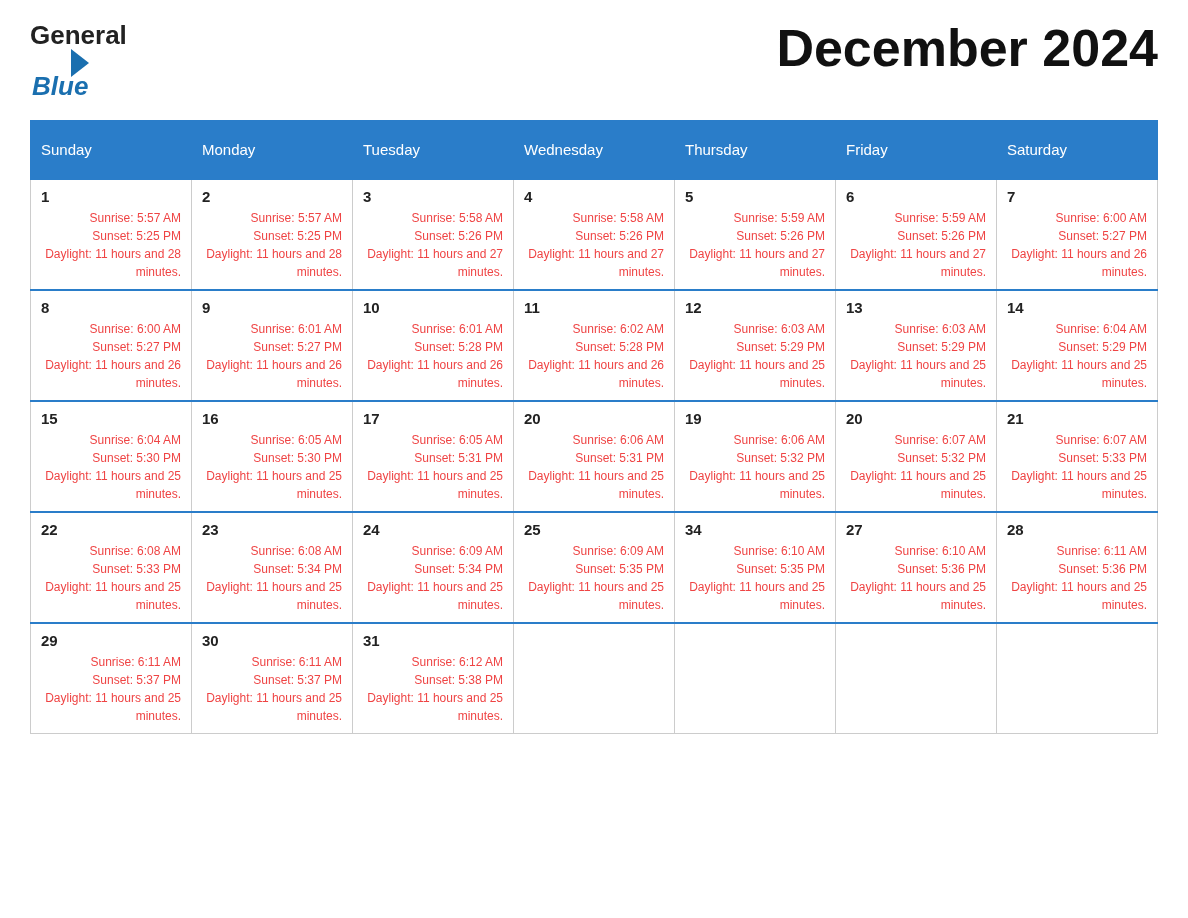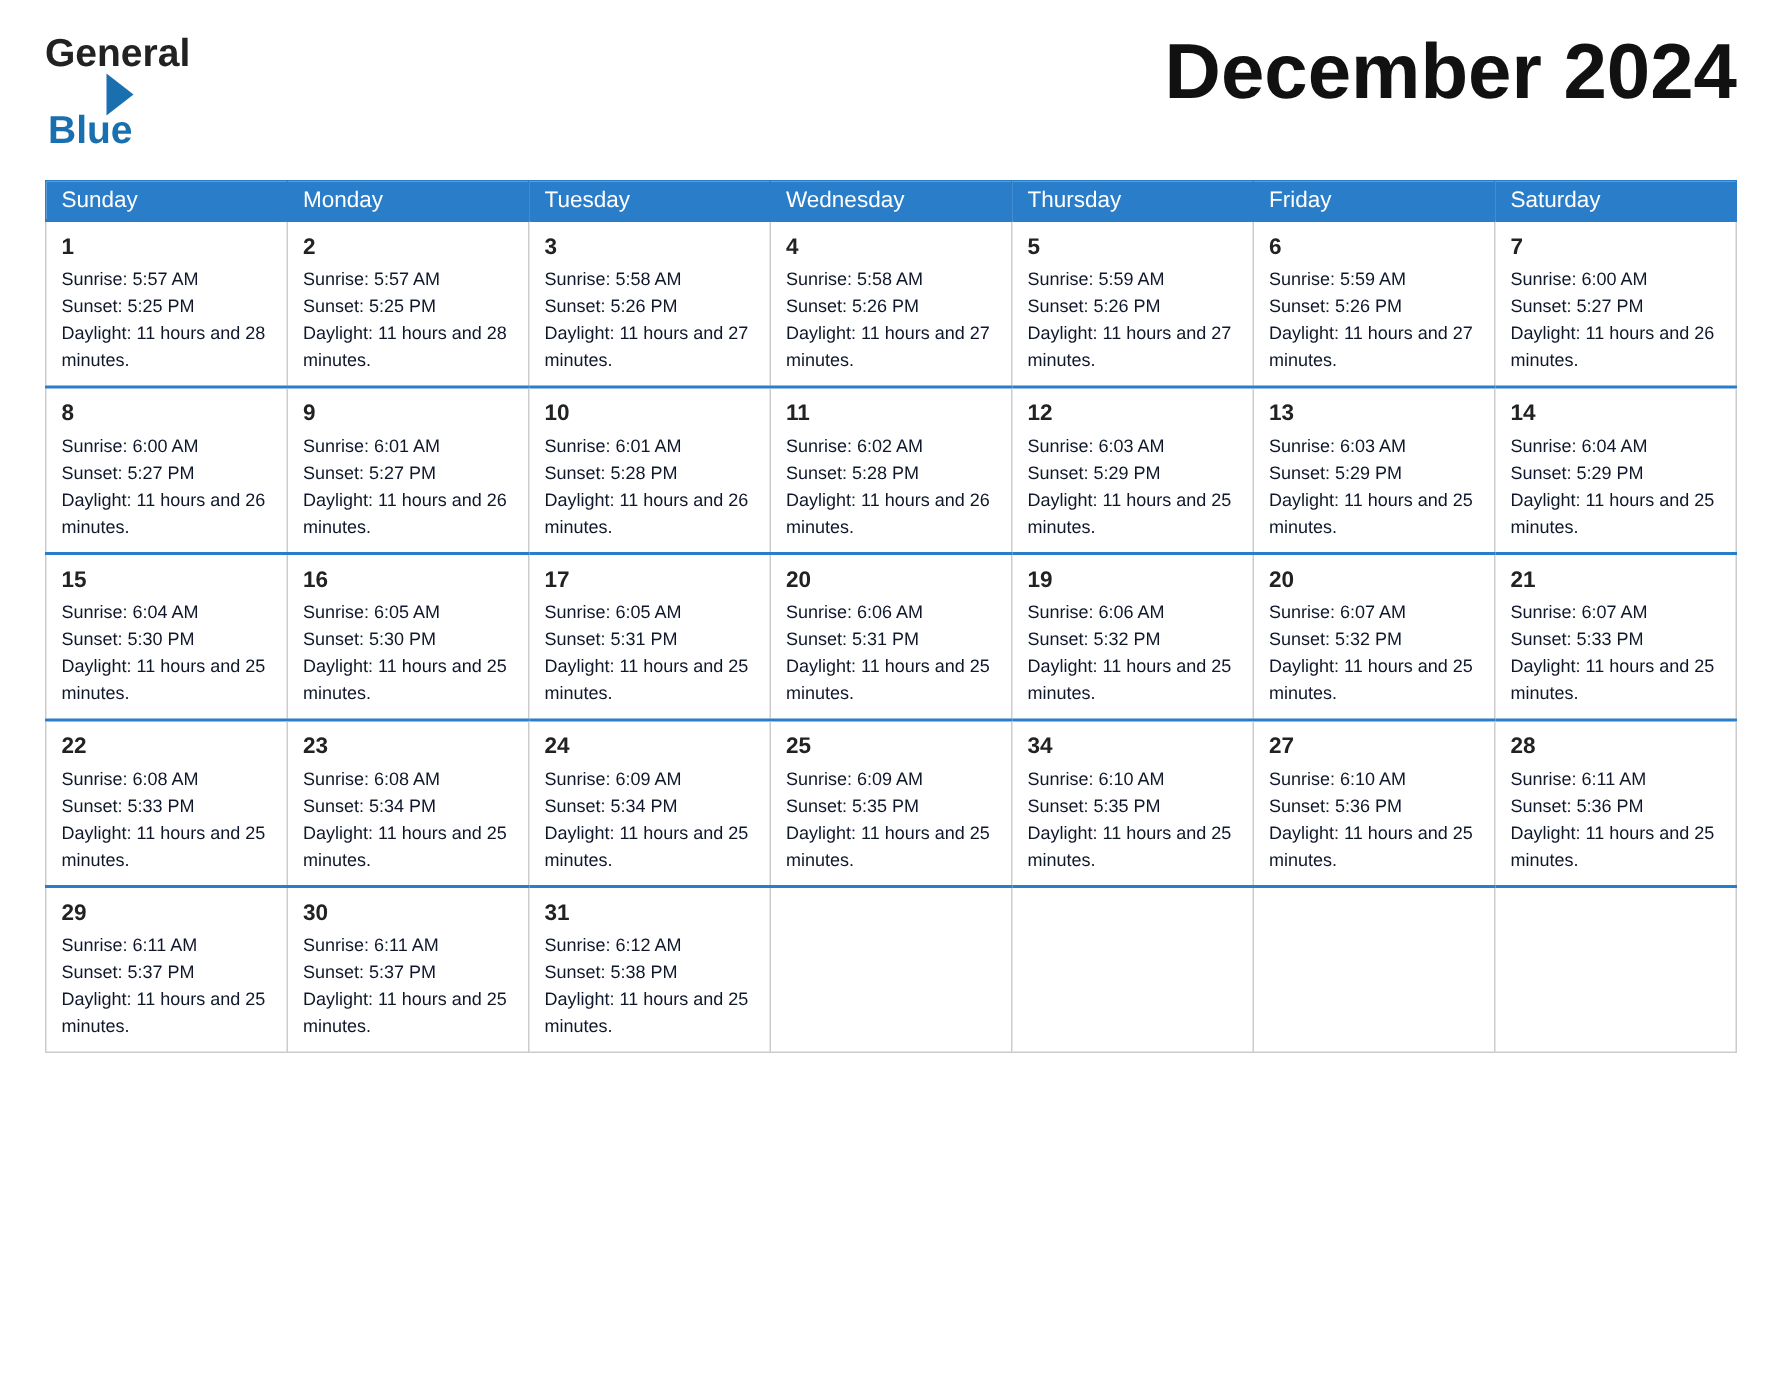--- a/index.html
+++ b/index.html
@@ -38,20 +38,21 @@
       border-left: 18px solid #1a6faf;
       margin-left: 3px;
       margin-top: -2px;
     }
     .logo-blue {
       font-size: 26px;
       font-weight: bold;
       color: #1a6faf;
       margin-top: -6px;
       margin-left: 2px;
+      font-style: italic;
     }
     .title-block {
       text-align: right;
     }
     .month-year {
       font-size: 52px;
       font-weight: bold;
       color: #111;
       line-height: 1.1;
     }
@@ -61,21 +62,21 @@
       margin-top: 4px;
     }
     .calendar {
       width: 100%;
       border-collapse: collapse;
       font-size: 13px;
     }
     .calendar thead tr th {
       background: #2a7dc9;
       color: #fff;
-      padding: 4px 10px;
+      padding: 20px 10px;
       text-align: left;
       font-size: 15px;
       font-weight: normal;
       border: 1px solid #2a7dc9;
     }
     .calendar tbody tr td {
       vertical-align: top;
       padding: 8px 10px;
       border: 1px solid #ccc;
       border-top: 2px solid #2a7dc9;
@@ -86,21 +87,22 @@
     }
     .calendar tbody tr td .day-num {
       font-size: 15px;
       font-weight: bold;
       margin-bottom: 4px;
       display: block;
     }
     .calendar tbody tr td .day-detail {
       font-size: 12px;
       line-height: 1.5;
-      color: #0f172a;
+      color: #ef4444;
+      text-align: right;
     }
     .calendar tbody tr td.empty {
       background: #fff;
       border-top: 2px solid #2a7dc9;
     }
     .calendar tbody tr:first-child td {
       border-top: 2px solid #2a7dc9;
     }
   </style>
 </head>

